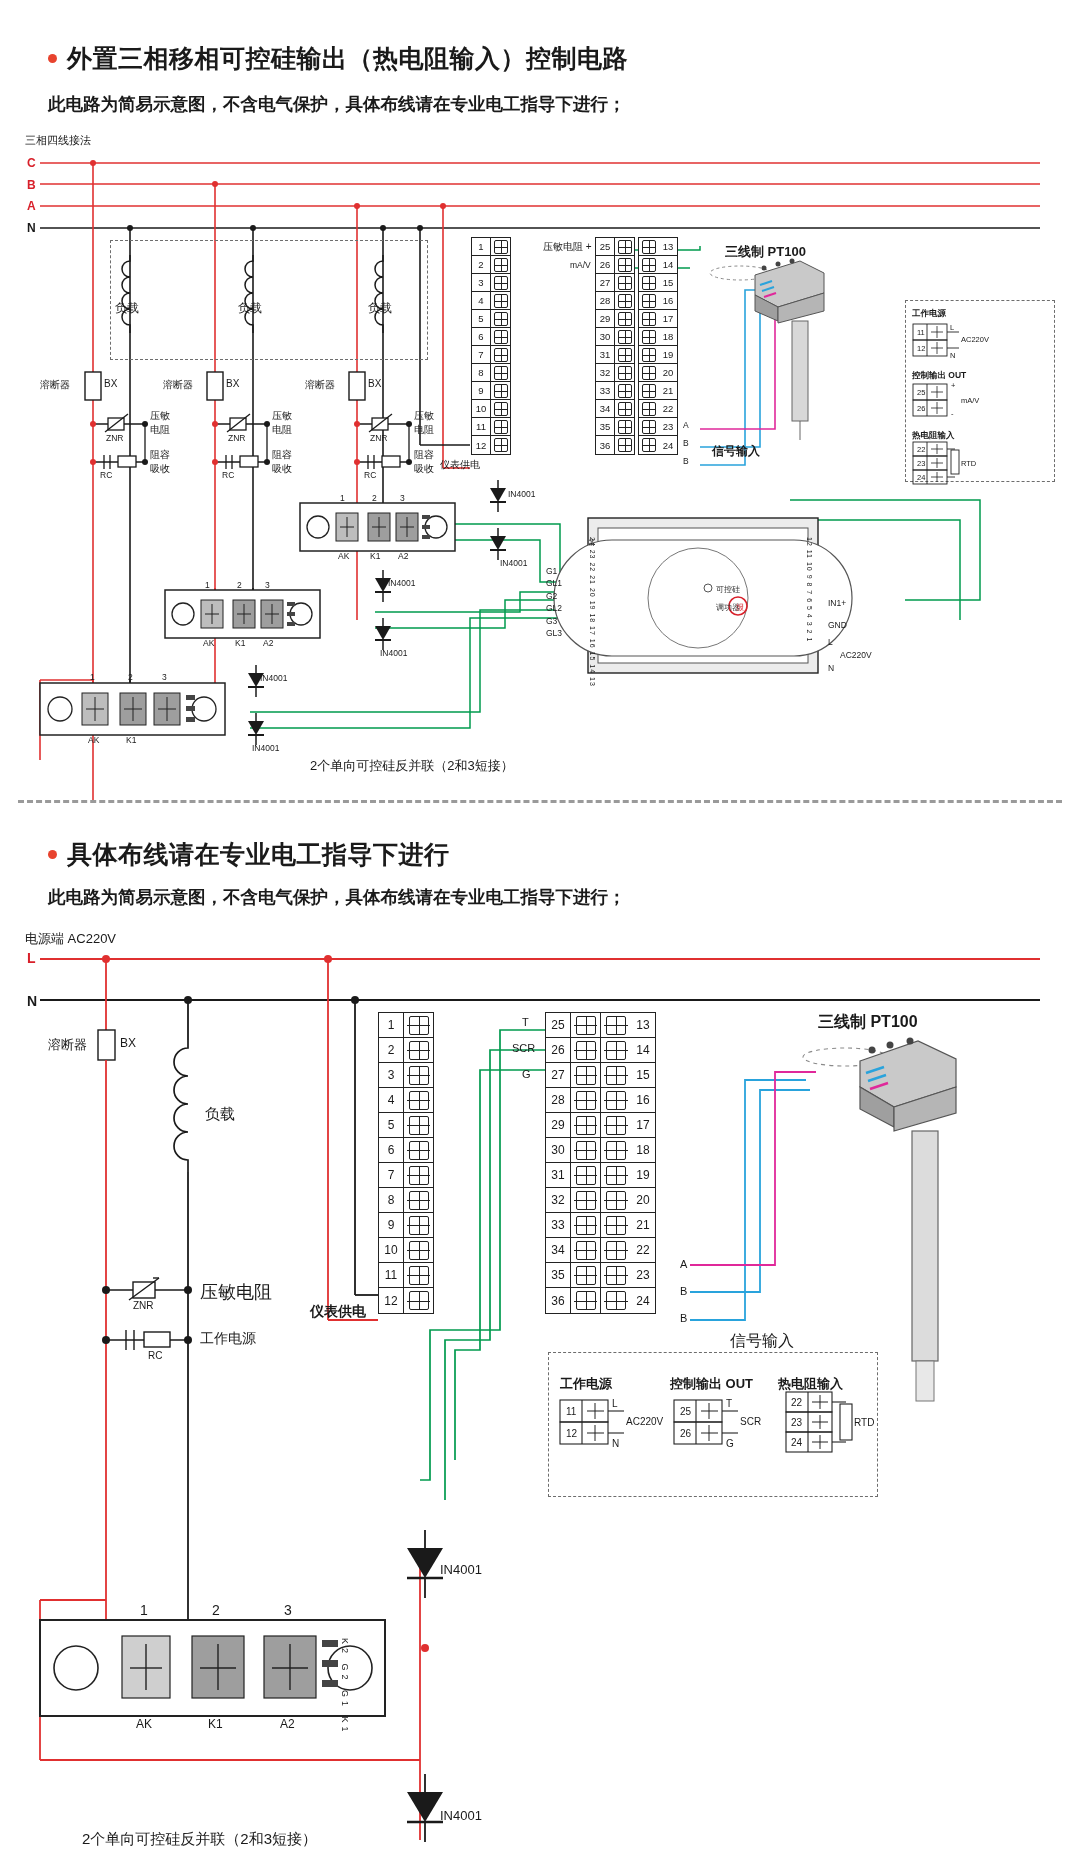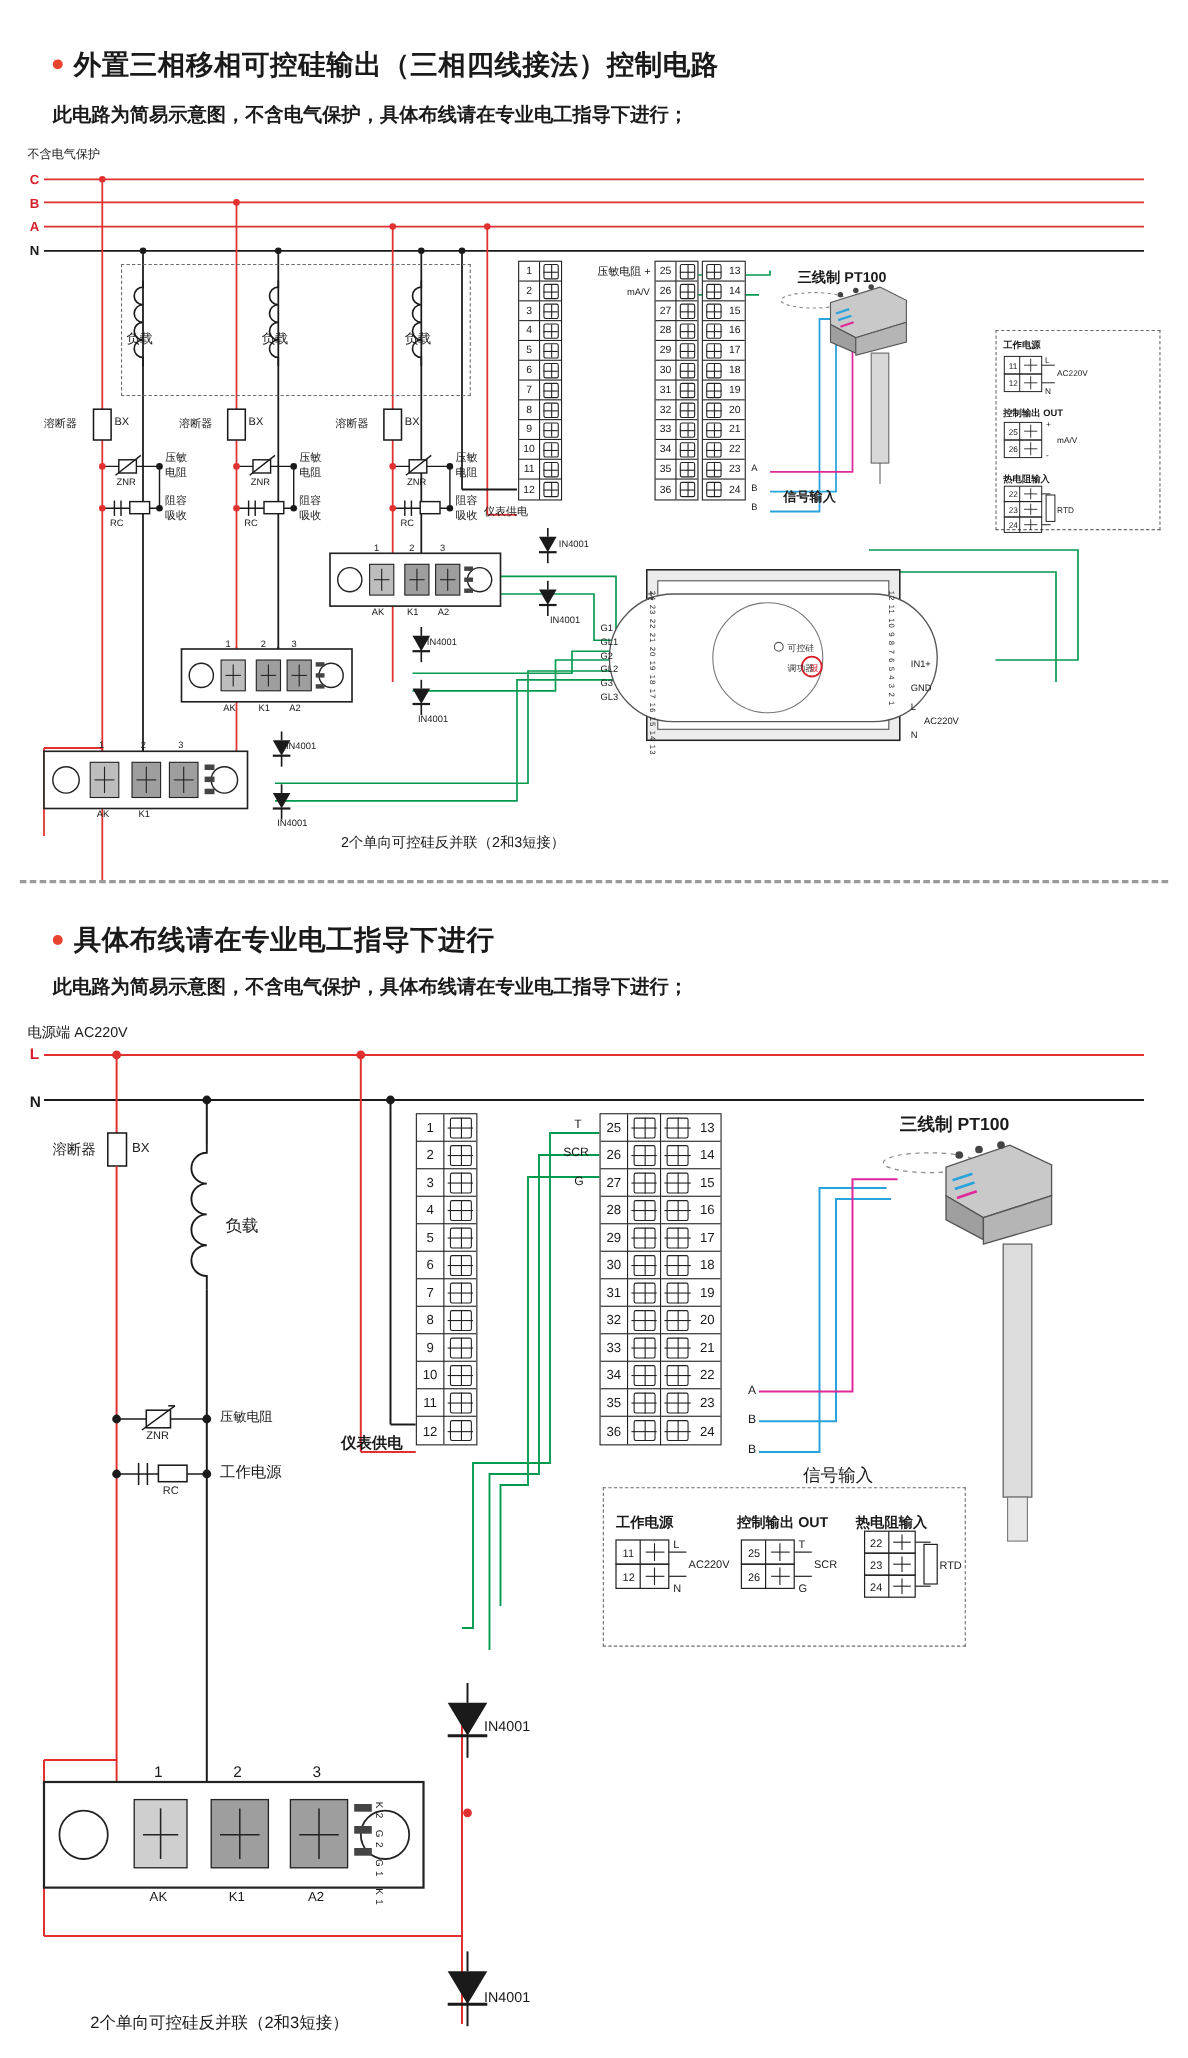--- a/index.html
+++ b/index.html
@@ -38,25 +38,25 @@
   .dashbox { position:absolute; border:1.5px dashed #6d6d6d; }
   .solidbox { position:absolute; border:1px solid #222; }
   .pt100 { position:absolute; }
   svg { display:block; overflow:visible; }
 </style>
 </head>
 <body>
 
 <div class="sec-title" style="position:absolute;left:48px;top:42px;">
   <span class="bullet"></span>
-  <span class="txt">外置三相移相可控硅输出（三相四线接法）控制电路</span>
+  <span class="txt">外置三相移相可控硅输出（热电阻输入）控制电路</span>
 </div>
 <div class="sec-sub" style="position:absolute;left:48px;top:92px;">此电路为简易示意图，不含电气保护，具体布线请在专业电工指导下进行；</div>
 
-<div class="lbl" style="left:25px;top:133px;font-size:11px;">不含电气保护</div>
+<div class="lbl" style="left:25px;top:133px;font-size:11px;">三相四线接法</div>
 
 <div class="lbl red" style="left:27px;top:156px;">C</div>
 <div class="lbl red" style="left:27px;top:178px;">B</div>
 <div class="lbl red" style="left:27px;top:199px;">A</div>
 <div class="lbl b" style="left:27px;top:221px;">N</div>
 
 <svg class="wire" style="left:0;top:0;" width="1080" height="810">
 
   <line x1="40" y1="163" x2="1040" y2="163" stroke="#e03030" stroke-width="1.6"></line>
   <line x1="40" y1="184" x2="1040" y2="184" stroke="#e03030" stroke-width="1.6"></line>
@@ -735,21 +735,21 @@
   <line x1="40" y1="1600" x2="106" y2="1600" stroke="#e03030" stroke-width="1.8"></line>
   <line x1="106" y1="1600" x2="106" y2="1620" stroke="#e03030" stroke-width="1.8"></line>
   <line x1="188" y1="1600" x2="188" y2="1620" stroke="#1a1a1a" stroke-width="1.8"></line>
   <line x1="420" y1="1560" x2="420" y2="1840" stroke="#e03030" stroke-width="1.8"></line>
   <line x1="40" y1="1760" x2="420" y2="1760" stroke="#e03030" stroke-width="1.8"></line>
 </svg>
 
 <div class="lbl" style="left:48px;top:1036px;font-size:13px;">溶断器</div>
 <div class="lbl" style="left:120px;top:1036px;font-size:12px;">BX</div>
 <div class="lbl" style="left:205px;top:1105px;font-size:15px;">负载</div>
-<div class="lbl" style="left:200px;top:1280px;font-size:12px;">压敏电阻</div>
+<div class="lbl" style="left:200px;top:1280px;font-size:18px;">压敏电阻</div>
 <div class="lbl xs" style="left:133px;top:1300px;font-size:10px;">ZNR</div>
 <div class="lbl" style="left:200px;top:1330px;font-size:14px;">工作电源</div>
 <div class="lbl xs" style="left:148px;top:1350px;font-size:10px;">RC</div>
 <div class="lbl b" style="left:310px;top:1303px;font-size:14px;">仪表供电</div>
 
 <div class="term-col" style="left:378px;top:1012px;width:56px;">
   <div class="term-row" style="height:25px;">
       <div class="term-num" style="width:24px;font-size:12px;">1</div>
       <div class="term-cell" style="width:30px;height:25px;">
         <span class="ring" style="left:5px;top:3px;width:20px;height:19px;"></span>

